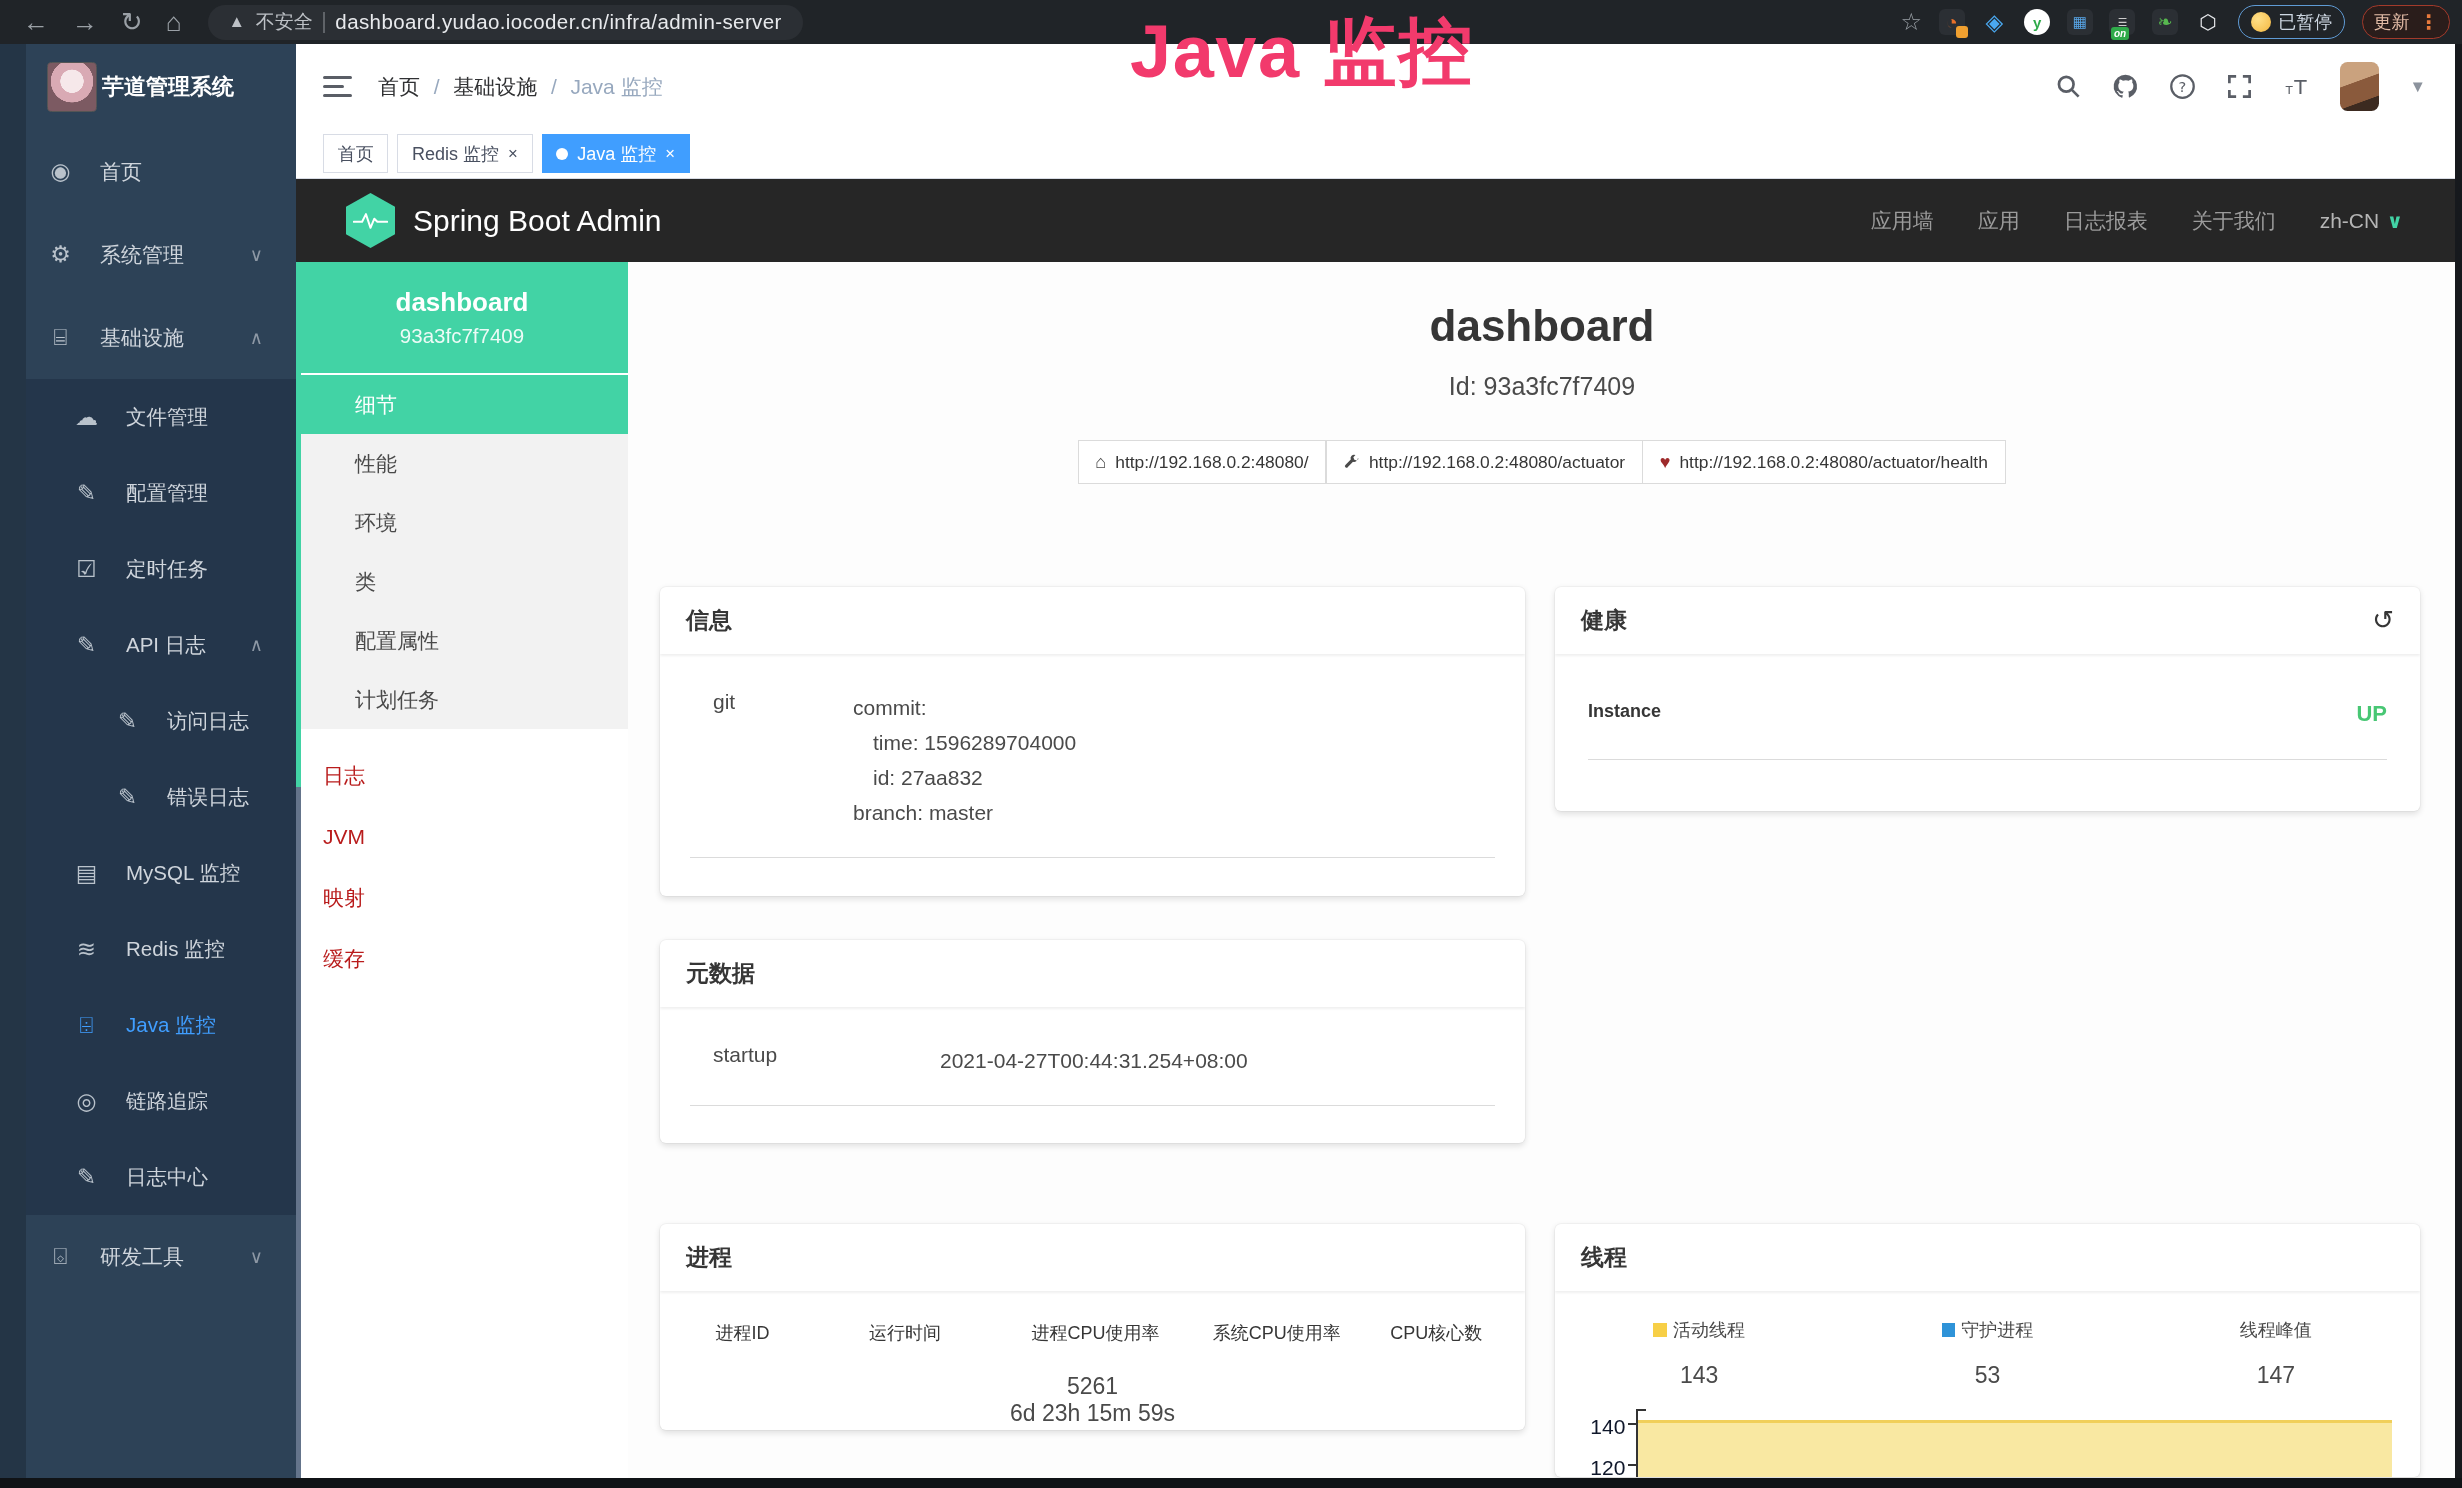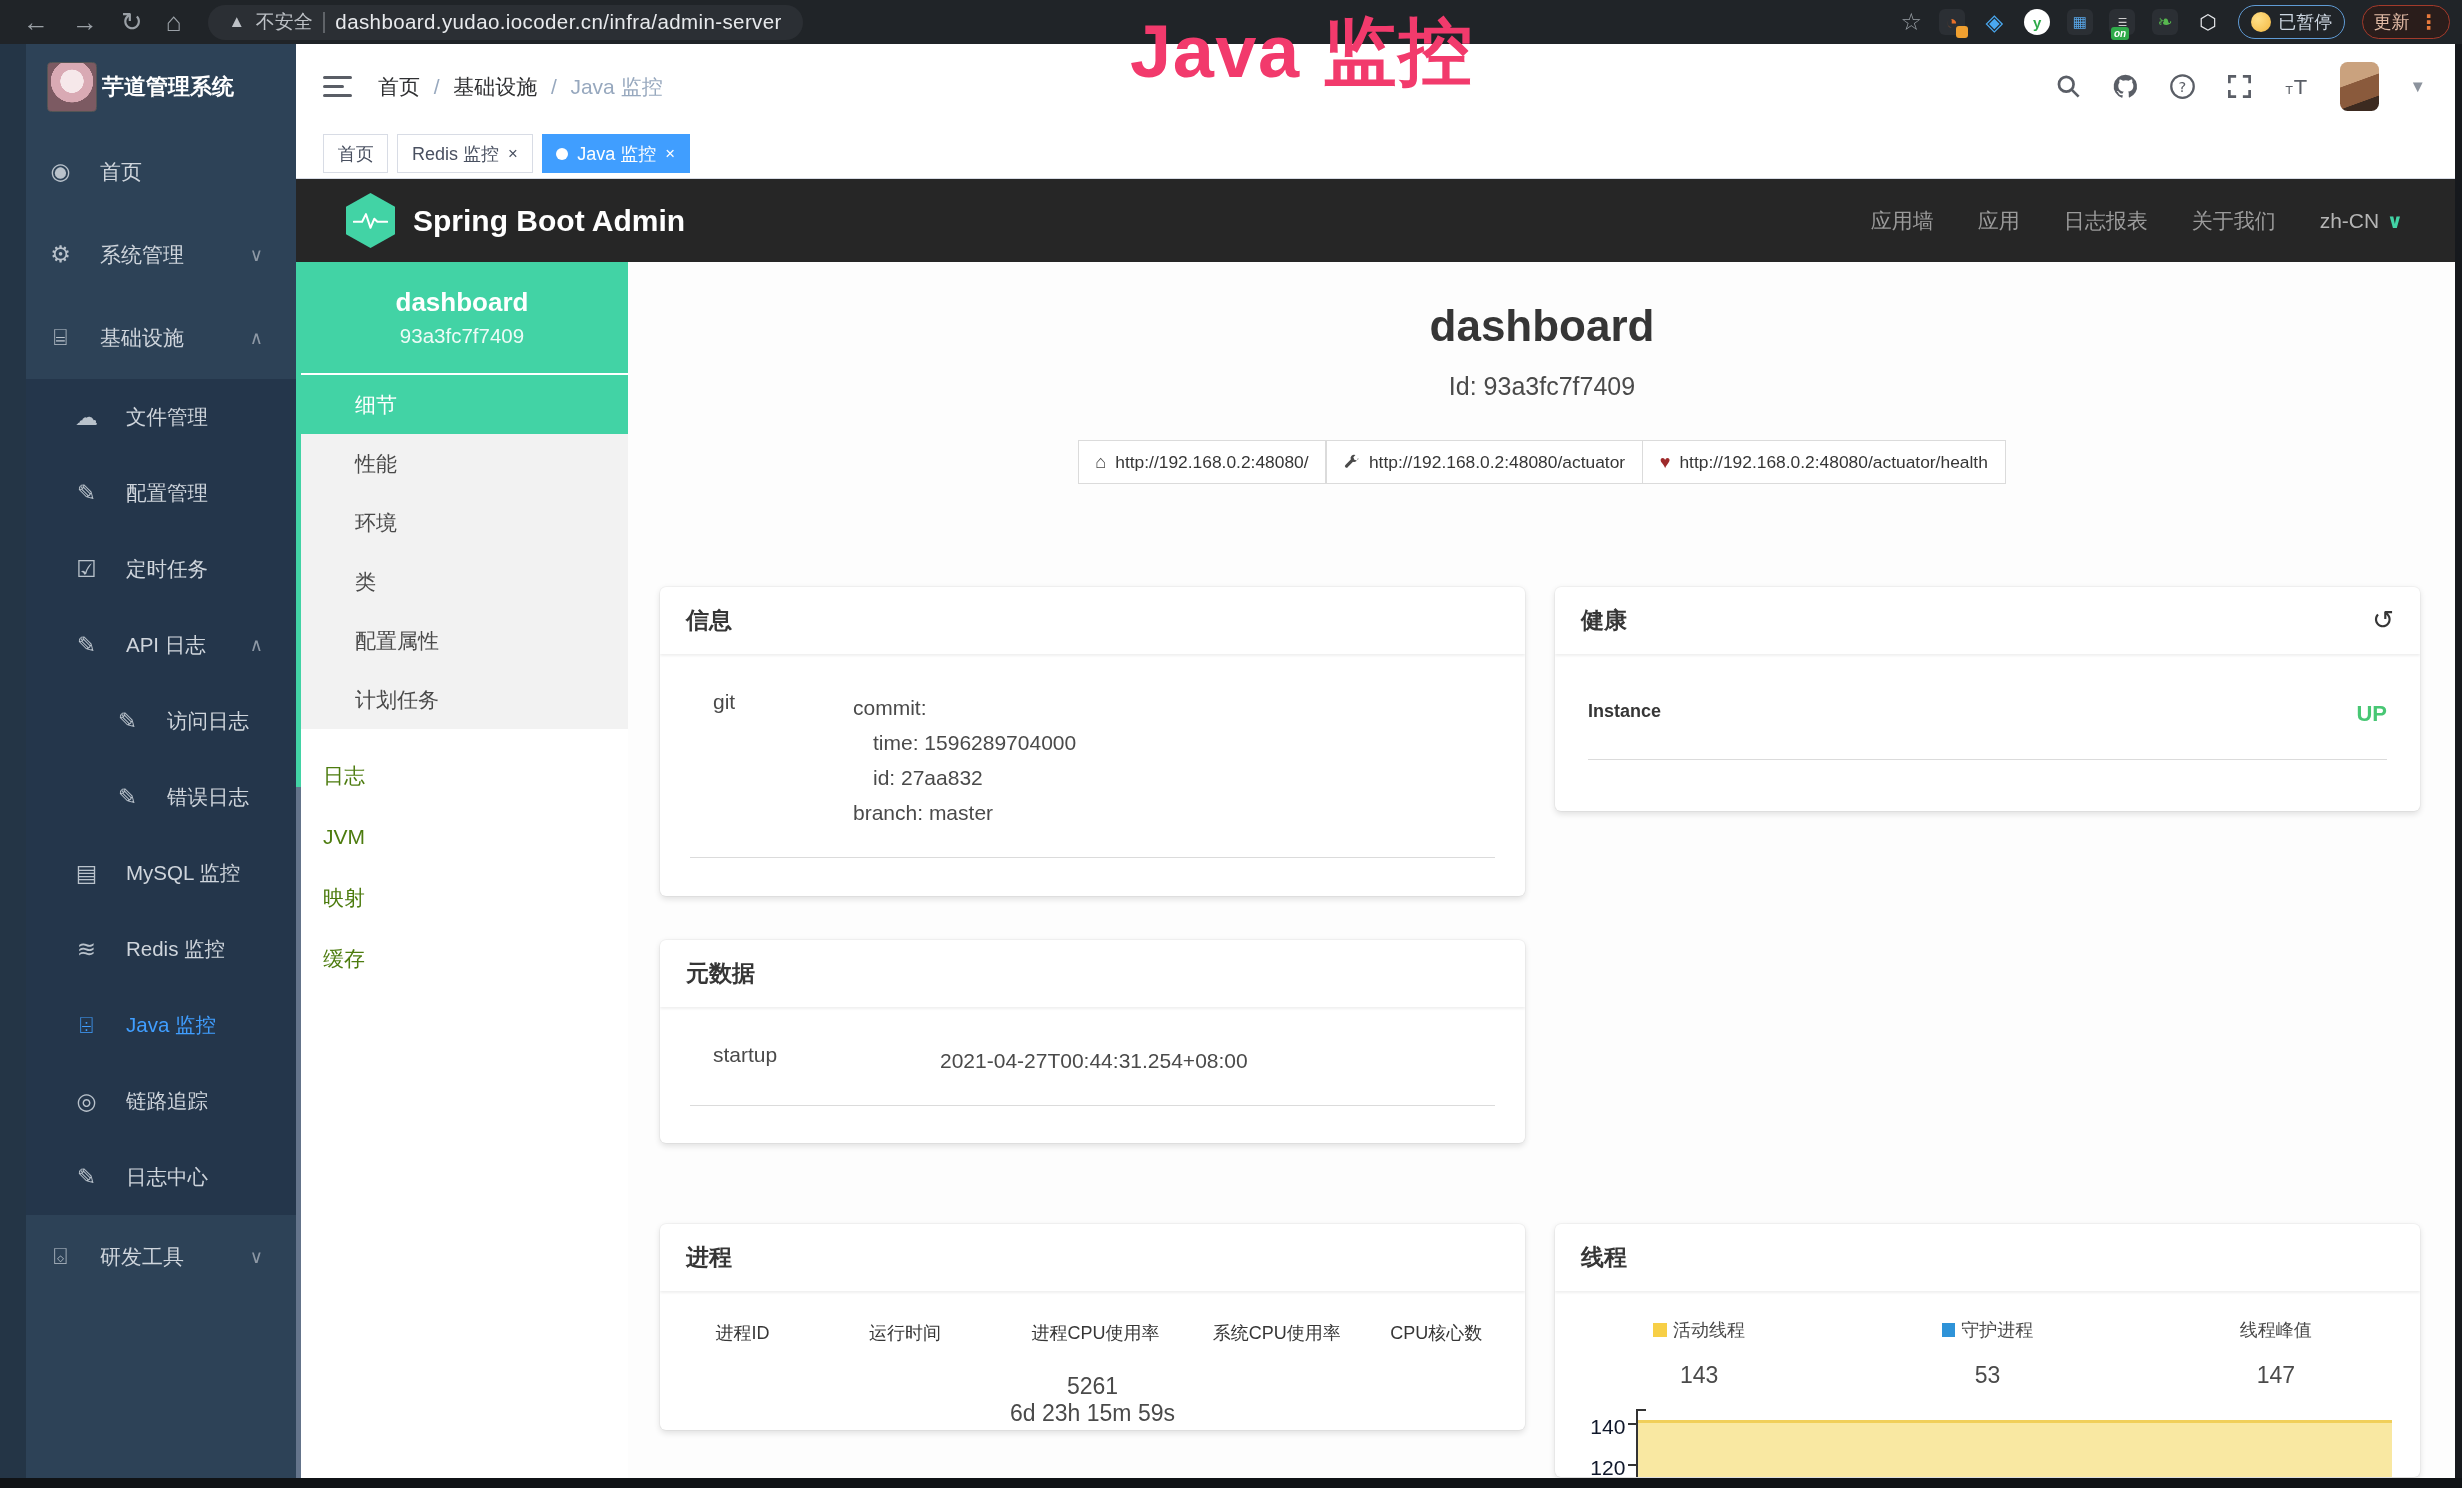--- a/index.html
+++ b/index.html
@@ -69,39 +69,39 @@
   .tabbar { position:absolute; left:296px; top:129px; width:2160px; height:50px; background:#fff; border-bottom:1.5px solid #d8dce5; display:flex; align-items:center; gap:9px; padding-left:27px; }
   .tab { display:flex; align-items:center; gap:9px; height:39px; padding:0 13.7px; border:0.8px solid #d8dce5; background:#fff; color:#495060; font-size:18px; }
   .tab .dot { width:12px; height:12px; border-radius:50%; background:#fff; display:none; }
   .tab.active { background:#409eff; border-color:#409eff; color:#fff; }
   .tab.active .dot { display:block; }
   .tab-close { font-size:16.7px; }
 
   
   .sba-header { position:absolute; left:296px; top:179px; width:2160px; height:83px; background:#262626; display:flex; align-items:center; }
   .hexagon { width:49px; height:55px; background:#42d3a5; clip-path:polygon(50% 0,100% 25%,100% 75%,50% 100%,0 75%,0 25%); margin-left:50px; display:flex; align-items:center; justify-content:center; }
-  .brand { color:#fff; font-size:30px; font-weight:bold; margin-left:18px; }
+  .brand { color:#fff; font-size:30px; font-weight:normal; margin-left:18px; }
   .sba-nav { position:absolute; right:53px; display:flex; align-items:center; gap:44px; }
   .sba-nav-item { color:#9b9b9b; font-size:21px; }
   .locale { color:#b5b5b5; font-size:21px; display:flex; align-items:center; gap:7.6px; }
   .locale-caret { color:#42d3a5; font-size:20px; font-weight:bold; }
 
   
   .sba-side { position:absolute; left:296px; top:262px; width:332px; height:1216px; background:#fff; }
   .accent-green { position:absolute; left:0; top:0; width:5.3px; height:525px; background:#42d3a5; z-index:5; }
   .accent-slate { position:absolute; left:0; top:525px; width:5.3px; height:691px; background:#64748b; z-index:5; }
   .inst-head { height:111px; background:#42d3a5; color:#fff; display:flex; flex-direction:column; align-items:center; justify-content:center; gap:6px; }
   .inst-name { font-size:26px; font-weight:bold; }
   .inst-id { font-size:20.5px; color:rgba(255,255,255,.9); }
   .insights { background:#f2f2f2; border-top:2.3px solid #fff; }
   .ins-label { height:53px; display:flex; align-items:center; padding-left:27px; font-size:22px; font-weight:bold; color:#363636; border-bottom:2.3px solid #fff; }
   .ins-item { height:59px; display:flex; align-items:center; padding-left:59px; font-size:21px; color:#4a4a4a; }
   .ins-item.active { background:#42d3a5; color:#fff; }
   .root-items { padding-top:16.7px; }
-  .root-item { height:61px; display:flex; align-items:center; padding-left:27px; font-size:21px; color:#4d7c0f; background:#fff; }
+  .root-item { height:61px; display:flex; align-items:center; padding-left:27px; font-size:21px; color:#b91c1c; background:#fff; }
 
   
   .sba-content { position:absolute; left:628px; top:262px; width:1828px; height:1216px; background:#fdfdfd; overflow:hidden; }
   .detail-title { text-align:center; margin-top:39px; font-size:44px; font-weight:bold; color:#363636; }
   .detail-id { text-align:center; margin-top:21px; font-size:25px; color:#4a4a4a; }
   .links-row { display:flex; justify-content:center; margin-top:39px; }
   .link-btn { display:flex; align-items:center; gap:9px; border:0.8px solid #dbdbdb; background:#fff; padding:10.6px 16.7px; font-size:17.4px; color:#363636; margin-left:-0.8px; }
   .link-icon { font-size:18px; color:#4a4a4a; }
   .heart { color:#9e2a2b; }
 

